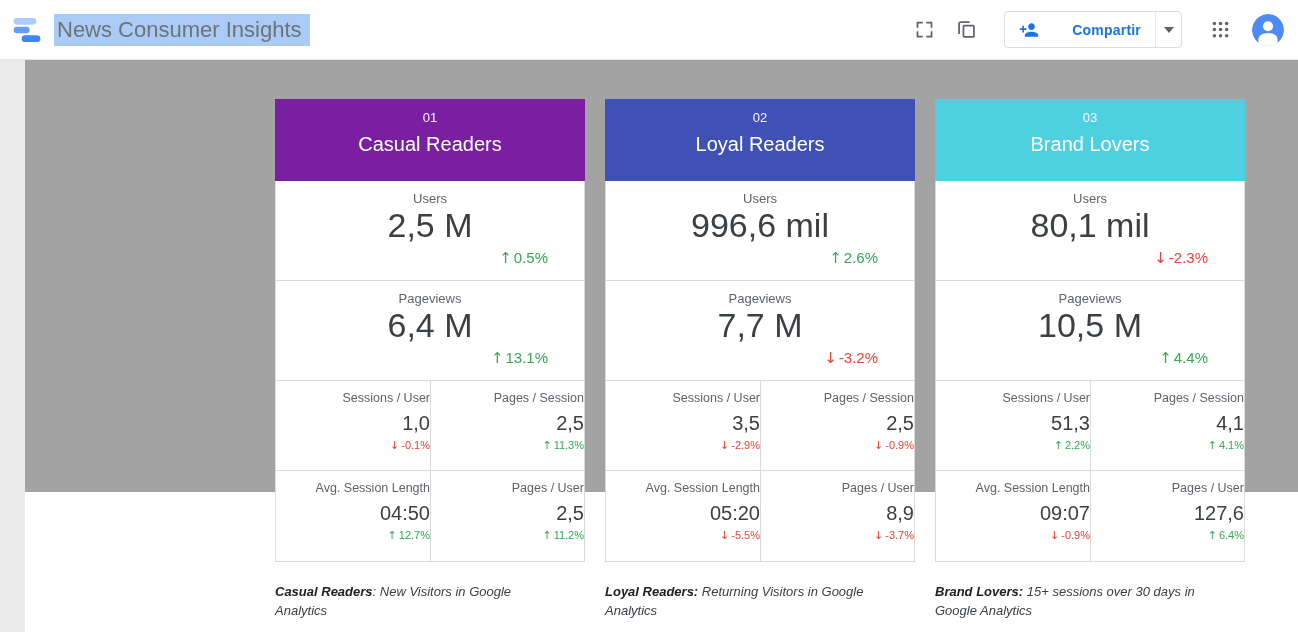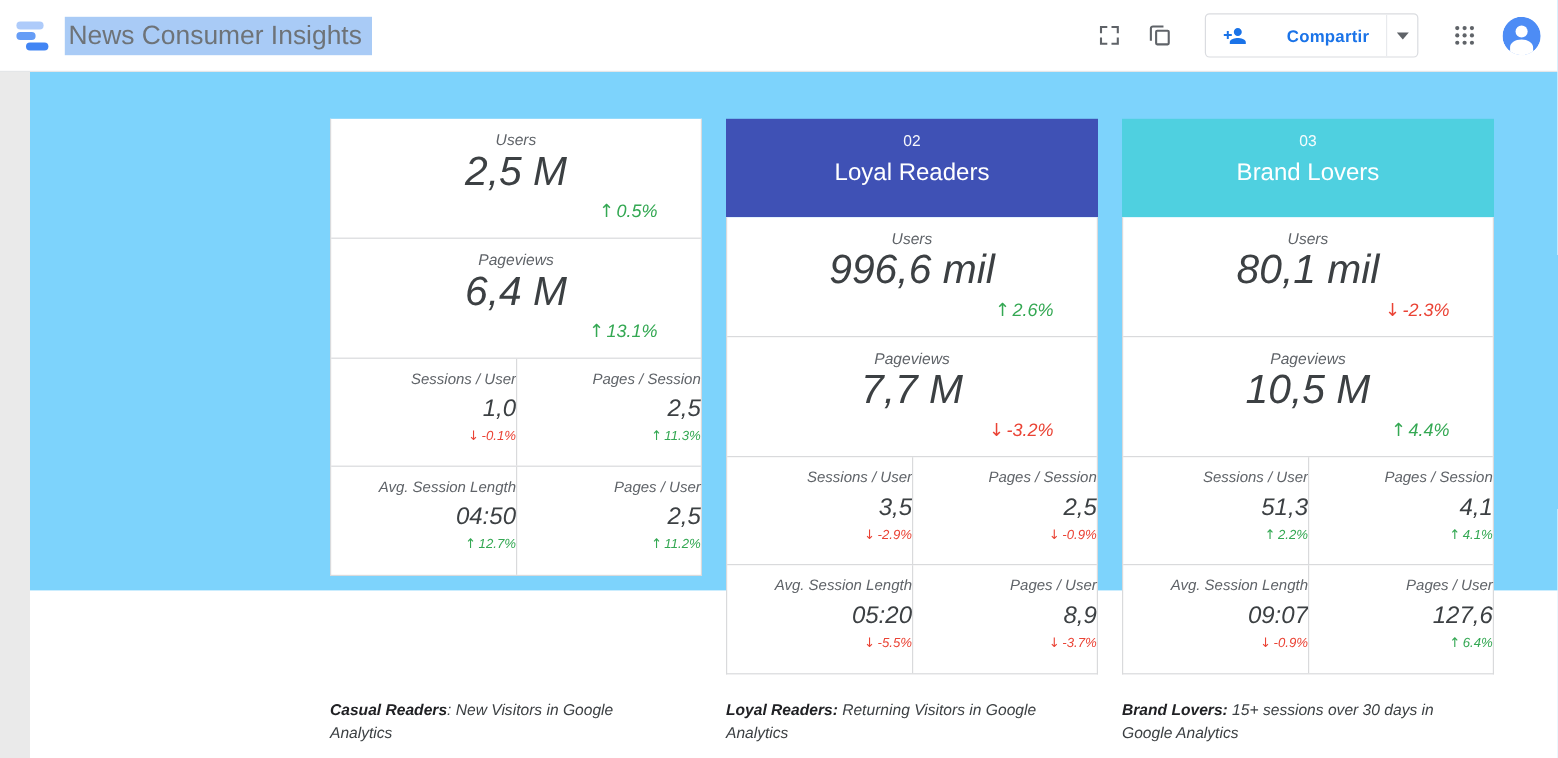--- a/index.html
+++ b/index.html
@@ -1,18 +1,18 @@
 <!DOCTYPE html>
 <html><head>
 <meta charset="utf-8">
 <style>
   * { margin:0; padding:0; box-sizing:border-box; }
   html,body { width:1298px; height:632px; background:#fff; overflow:hidden;
               font-family:"Liberation Sans", sans-serif; }
-  .stage { position:relative; width:1298px; height:492px; background:#7dd3fc; }
+  .stage { position:relative; width:1298px; height:492px; background:#a3a3a3; }
 
   
   .topbar { position:absolute; top:0; left:0; width:100%; height:60px; background:#fff;
             border-bottom:1px solid #e4e6e8; display:flex; align-items:center;
             padding:0 14px 0 10px; z-index:5; }
   .logo { width:34px; height:34px; flex:0 0 auto; display:flex; align-items:center; justify-content:center; cursor:pointer; }
   .report-title { margin-left:10px; font-size:22px; color:#6e7378;
                   background:#a9cbf6; padding:3px 8px 3px 3px; white-space:nowrap; cursor:text; }
   .flex-spacer { flex:1; }
   .icon-btn { width:24px; height:24px; display:flex; align-items:center; justify-content:center; cursor:pointer; flex:0 0 auto; }
@@ -33,21 +33,21 @@
   .left-strip { position:absolute; top:60px; left:0; width:25px; height:572px; background:#eaeaea; }
 
   .card { position:absolute; top:99px; width:310px; }
   .card-head { height:82px; color:#fff; text-align:center; }
   .c0 .card-head { background:#7b1fa2; }
   .c1 .card-head { background:#3f51b5; }
   .c2 .card-head { background:#4fd0e0; }
   .seg-num  { padding-top:11px; font-size:13px; opacity:.95; }
   .seg-name { margin-top:8px; font-size:20px; }
 
-  .card-body { background:#fff; border:1px solid #d9dadc; border-top:none;font-style:italic; }
+  .card-body { background:#fff; border:1px solid #d9dadc; border-top:none; }
   .big-sec { height:100px; border-bottom:1px solid #d9dadc; position:relative; text-align:center; }
   .sec-label { padding-top:10px; font-size:13px; color:#5f6368; }
   .sec-value { margin-top:1px; font-size:34px; color:#3c4043; line-height:1.1; }
   .sec-delta { position:absolute; right:36px; bottom:13px; font-size:15px; }
 
   .row { display:flex; height:90px; }
   .row.top { border-bottom:1px solid #d9dadc; }
   .cell { flex:1 1 50%; text-align:right; }
   .cell + .cell { border-left:1px solid #d9dadc; }
   .cell-label { padding-top:10px; font-size:12.5px; color:#5f6368; white-space:nowrap; }
@@ -132,20 +132,24 @@
         <circle cx="12" cy="12" r="12" fill="#4d8cf5"></circle>
         <circle cx="12" cy="9.2" r="3.8" fill="#fff"></circle>
         <path d="M12 14.2c-4.1 0-7.2 2.1-7.2 4.9v4.9h14.4v-4.9c0-2.8-3.1-4.9-7.2-4.9z" fill="#fff"></path>
       </svg>
     </div>
   </div>
 
   <div class="left-strip"></div>
 
   <div class="card c0" style="left:275px">
+    <div class="card-head">
+      <div class="seg-num">01</div>
+      <div class="seg-name">Casual Readers</div>
+    </div>
     <div class="card-body">
       <div class="big-sec">
         <div class="sec-label">Users</div>
         <div class="sec-value">2,5 M</div>
         <div class="sec-delta delta up"><span class="arrow"></span><span>0.5%</span></div>
       </div>
       <div class="big-sec">
         <div class="sec-label">Pageviews</div>
         <div class="sec-value">6,4 M</div>
         <div class="sec-delta delta up"><span class="arrow"></span><span>13.1%</span></div>

